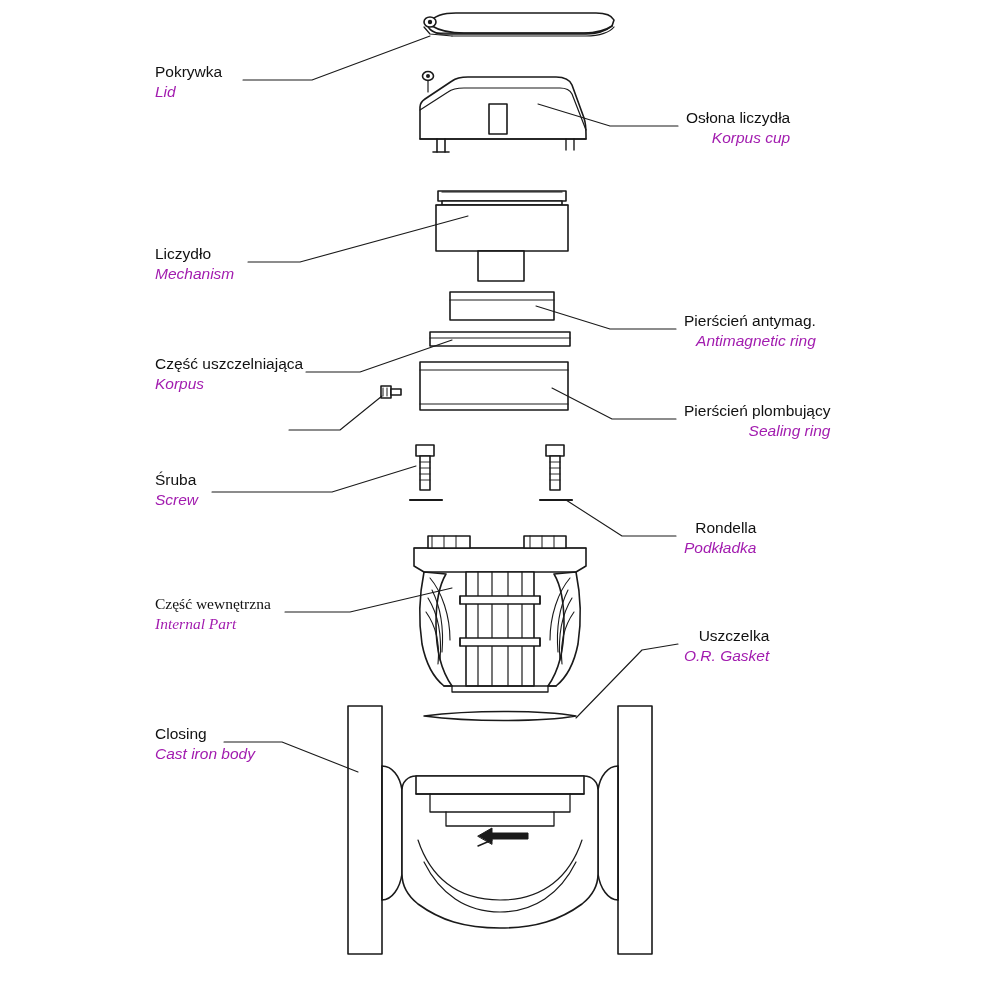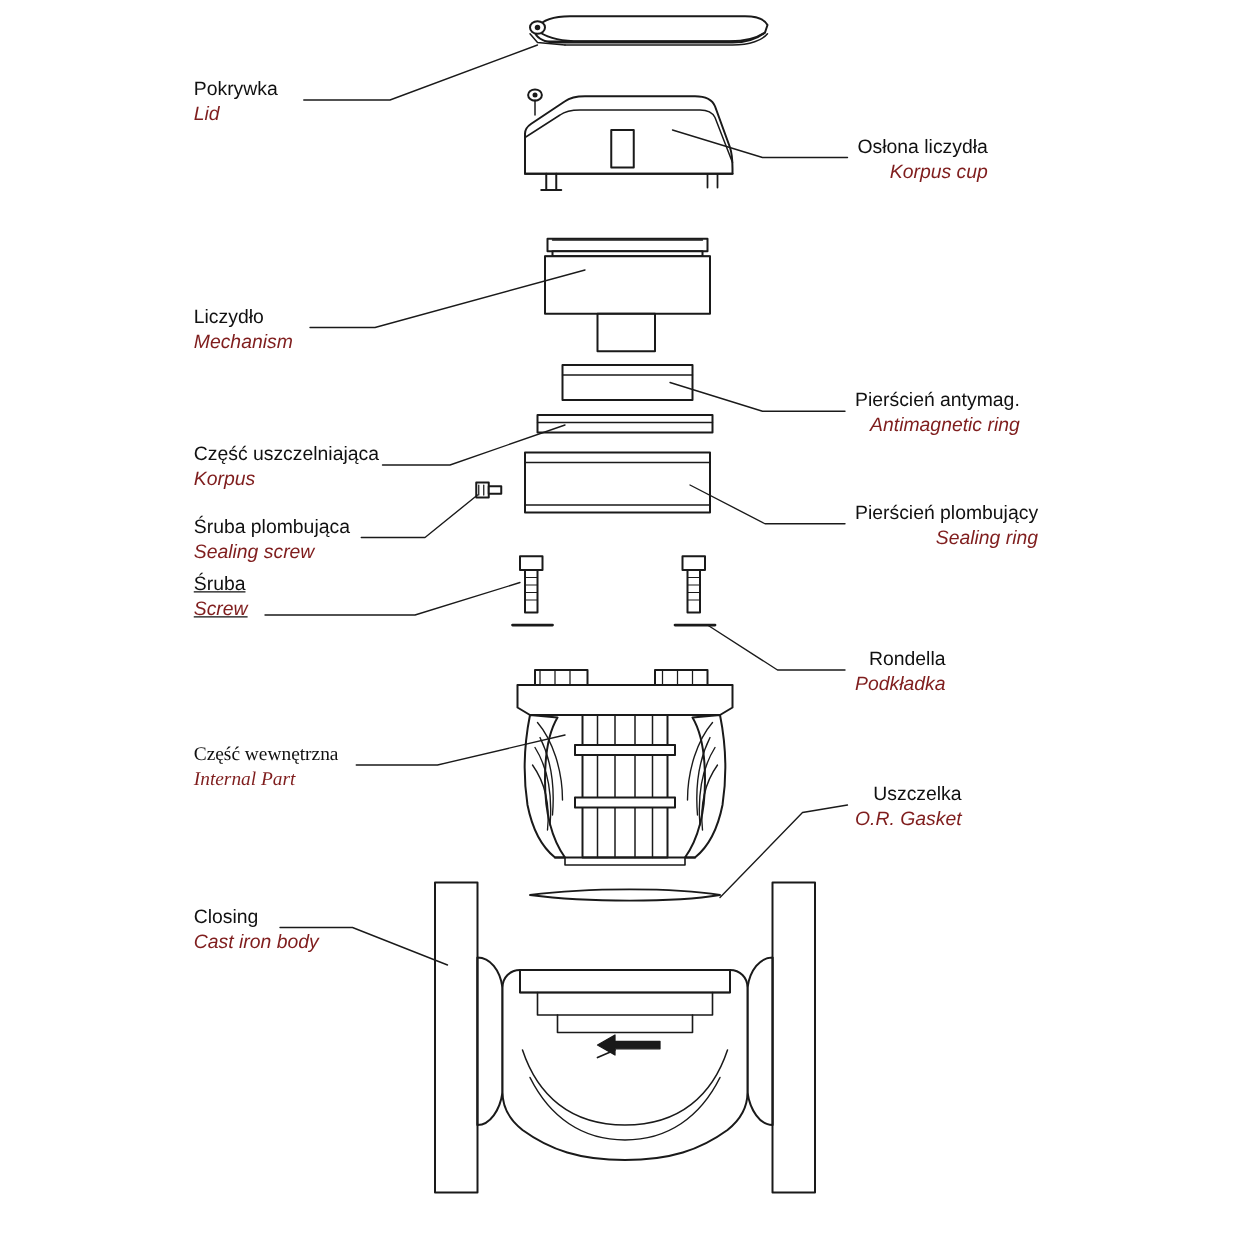--- a/index.html
+++ b/index.html
@@ -36,21 +36,21 @@
     display: block;
     font-size: 15.5px;
     font-weight: 400;
     font-style: normal;
     color: #111111;
   }
   .callout .en {
     display: block;
     font-size: 15.5px;
     font-style: italic;
-    color: #7f1d1d;
+    color: #a21caf;
   }
   .callout.right {
     text-align: right;
   }
   .callout.left {
     text-align: left;
   }
 </style>
 </head>
 <body>
@@ -247,26 +247,22 @@
   <div class="callout left" style="left:155px; top:354px;">
     <span class="pl">Część uszczelniająca</span>
     <span class="en">Korpus</span>
   </div>
 
   <div class="callout right" style="left:684px; top:401px;">
     <span class="pl">Pierścień plombujący</span>
     <span class="en">Sealing ring</span>
   </div>
 
-  <div class="callout left" style="left:155px; top:412px;">
-    <span class="pl">Śruba plombująca</span>
-    <span class="en">Sealing screw</span>
-  </div>
-
-  <div class="callout left" style="left:155px; top:458px;text-decoration:underline;">
+
+  <div class="callout left" style="left:155px; top:470px;">
     <span class="pl">Śruba</span>
     <span class="en">Screw</span>
   </div>
 
   <div class="callout right" style="left:684px; top:518px;">
     <span class="pl">Rondella</span>
     <span class="en">Podkładka</span>
   </div>
 
   <div class="callout left" style="left:155px; top:594px;font-family:Liberation Serif, serif;">

